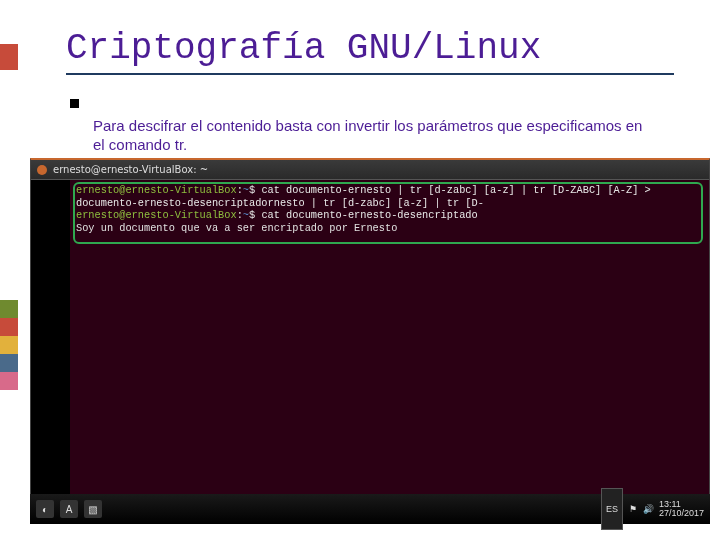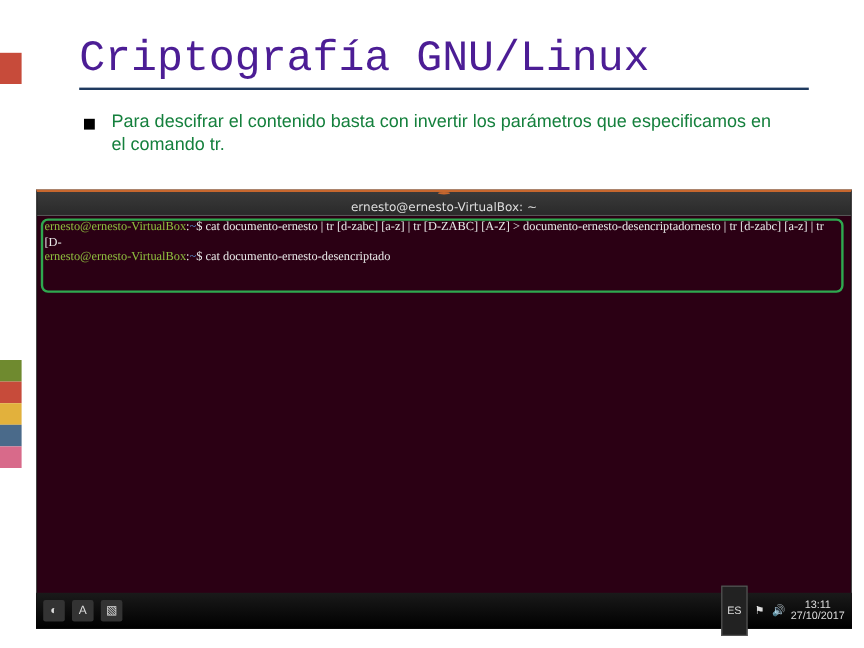--- a/index.html
+++ b/index.html
@@ -64,22 +64,23 @@
   }
   .bullet {
     width: 9px;
     height: 9px;
     background: #000;
     margin-top: 6px;
     flex: 0 0 auto;
   }
   .bullet-text {
     font-size: 15px;
-    color: #15803d;
+    color: #4c1d95;
     line-height: 1.25;
+    margin-top: 24px;
   }
 
   .vm-window {
     position: absolute;
     left: 30px;
     right: 10px;
     top: 158px;
     bottom: 16px;
     background: #000;
     border: 1px solid #444;
@@ -88,41 +89,41 @@
     flex-direction: column;
   }
   .term-titlebar {
     height: 20px;
     background: linear-gradient(#3a3a3a, #2a2a2a);
     display: flex;
     align-items: center;
     padding: 0 6px;
     gap: 6px;
     border-bottom: 1px solid #555;
-    flex-direction: column;
   }
   .tb-btn {
     width: 10px; height: 10px; border-radius: 50%;
     background: #c7672e;
   }
   .tb-title {
     color: #ddd;
     font-size: 10px;
     font-family: "DejaVu Sans", Arial, sans-serif;
   }
   .term-body {
     flex: 1;
     background: #2b0014;
     position: relative;
     padding: 4px 6px;
-    font-family: Liberation Serif, serif;
+    font-family: Liberation Mono, monospace;
     font-size: 10.3px;
     line-height: 1.22;
     color: #ddd;
     overflow: hidden;
+    margin-left: 39px;
   }
   .hl-box {
     position: absolute;
     left: 3px;
     right: 6px;
     top: 2px;
     height: 62px;
     border: 2px solid #2fa84f;
     border-radius: 6px;
     pointer-events: none;
@@ -173,21 +174,21 @@
     width: 18px; height: 18px;
     background: #333;
     border-radius: 2px;
     display: inline-flex; align-items: center; justify-content: center;
     font-size: 10px;
   }
   .tray {
     display: flex; align-items: center; gap: 4px;
   }
   .clock {
-    text-align: center;
+    text-align: left;
     line-height: 1.05;
     font-size: 9px;
   }
   .lang {
     background: #222;
     padding: 15px 4px;
     border: 1px solid #555;
     font-size: 9px;
   }
   .vm-statusbar { position: relative; z-index: 4; }
@@ -221,20 +222,23 @@
     <div class="tb-btn"></div>
     <div class="tb-title">ernesto@ernesto-VirtualBox: ~</div>
   </div>
   <div class="term-body">
     <div class="hl-box"></div>
     <div>
       <span class="prompt">ernesto@ernesto-VirtualBox</span><span class="cmd">:</span><span class="path">~</span><span class="cmd">$ cat documento-ernesto | tr [d-zabc] [a-z] | tr [D-ZABC] [A-Z] &gt; documento-ernesto-desencriptadornesto | tr [d-zabc] [a-z] | tr [D-</span>
     </div>
     <div>
       <span class="prompt">ernesto@ernesto-VirtualBox</span><span class="cmd">:</span><span class="path">~</span><span class="cmd">$ cat documento-ernesto-desencriptado</span>
+    </div>
+    <div>
+      <span class="out">Soy un documento que va a ser encriptado por Ernesto</span>
     </div>
   </div>
   <div class="vm-statusbar">
     <span class="sb-icon">💾</span>
     <span class="sb-icon">💿</span>
     <span class="sb-icon">🔌</span>
     <span class="sb-icon">📶</span>
     <span class="sb-icon">🖱</span>
     <span class="sb-icon">⌨</span>
     <span>CTRL DERECHA</span>

